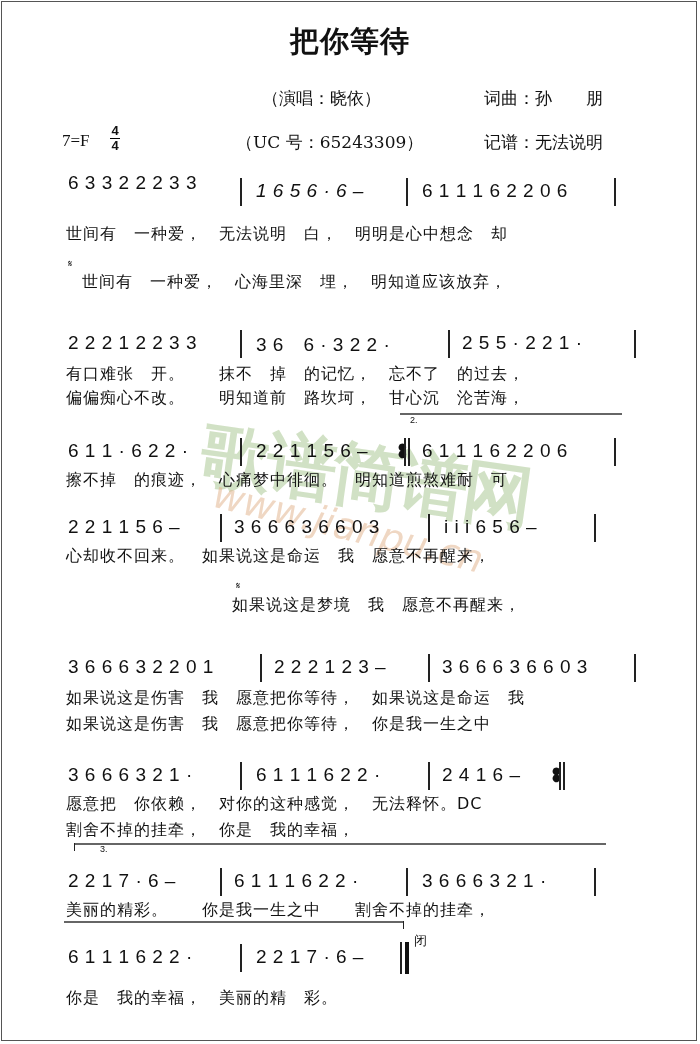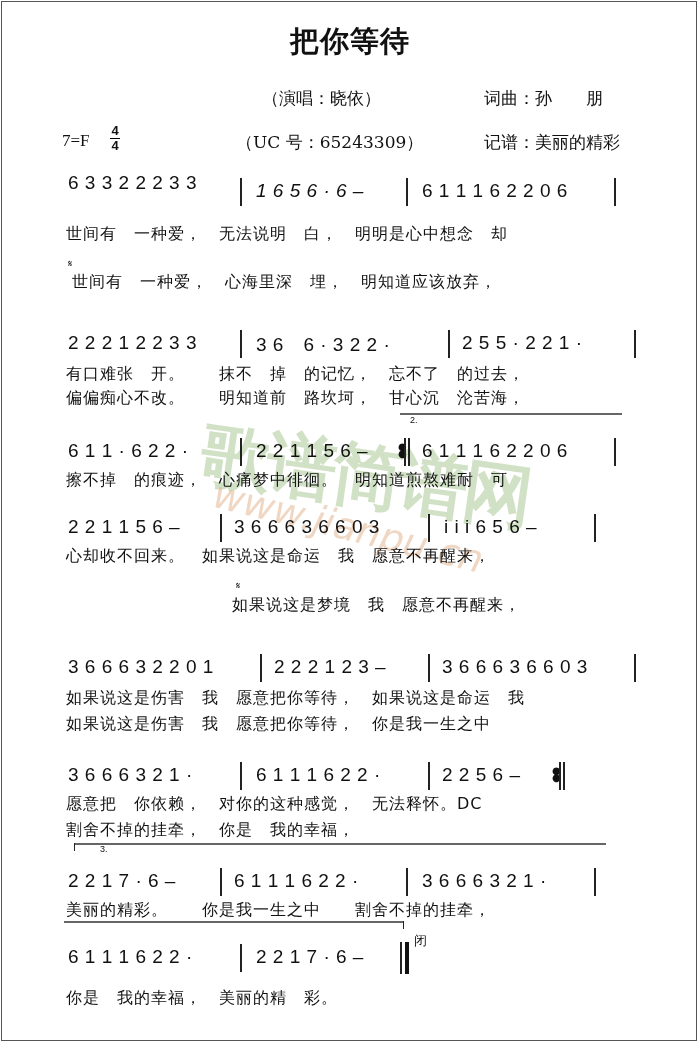--- a/index.html
+++ b/index.html
@@ -49,31 +49,31 @@
 <div class="title">把你等待</div>
 <div class="meta" style="left:262px; top:87px;">（演唱：晓依）</div>
 <div class="meta" style="left:484px; top:87px;">词曲：孙　　朋</div>
 <div class="key">7=F</div>
 <div class="timesig">
   <div>4</div>
   <div class="bar"></div>
   <div>4</div>
 </div>
 <div class="meta" style="left:236px; top:131px;">（UC 号：65243309）</div>
-<div class="meta" style="left:484px; top:131px;">记谱：美丽的精彩</div>
+<div class="meta" style="left:484px; top:131px;">记谱：无法说明</div>
 
 <div class="notes" style="left:68px; top:172px;">6 3 3 2 2 2 3 3</div>
 <div class="barline" style="left:240px; top:178px; height:28px;"></div>
 <div class="notes" style="left:256px; top:180px;font-style:italic;">1 6 5 6 · 6 –</div>
 <div class="barline" style="left:406px; top:178px; height:28px;"></div>
 <div class="notes" style="left:422px; top:180px;">6 1 1 1 6 2 2 0 6</div>
 <div class="barline" style="left:614px; top:178px; height:28px;"></div>
 <div class="lyric" style="left:66px; top:224px;">世间有　一种爱，　无法说明　白，　明明是心中想念　却</div>
 <div class="segno" style="left:68px; top:258px;">𝄋</div>
-<div class="lyric" style="left:72px; top:272px;">世间有　一种爱，　心海里深　埋，　明知道应该放弃，</div>
+<div class="lyric" style="left:82px; top:272px;">世间有　一种爱，　心海里深　埋，　明知道应该放弃，</div>
 
 <div class="notes" style="left:68px; top:332px;">2 2 2 1 2 2 3 3</div>
 <div class="barline" style="left:240px; top:330px; height:28px;"></div>
 <div class="notes" style="left:256px; top:332px;">3 6　6 · 3 2 2 ·</div>
 <div class="barline" style="left:448px; top:330px; height:28px;"></div>
 <div class="notes" style="left:462px; top:332px;">2 5 5 · 2 2 1 ·</div>
 <div class="barline" style="left:634px; top:330px; height:28px;"></div>
 <div class="lyric" style="left:66px; top:364px;">有口难张　开。　　抹不　掉　的记忆，　忘不了　的过去，</div>
 <div class="lyric" style="left:66px; top:388px;">偏偏痴心不改。　　明知道前　路坎坷，　甘心沉　沦苦海，</div>
 <div class="hline" style="left:400px; top:413px; width:222px;"></div>
@@ -105,21 +105,21 @@
 <div class="barline" style="left:428px; top:654px; height:28px;"></div>
 <div class="notes" style="left:442px; top:656px;">3 6 6 6 3 6 6 0 3</div>
 <div class="barline" style="left:634px; top:654px; height:28px;"></div>
 <div class="lyric" style="left:66px; top:688px;">如果说这是伤害　我　愿意把你等待，　如果说这是命运　我</div>
 <div class="lyric" style="left:66px; top:714px;">如果说这是伤害　我　愿意把你等待，　你是我一生之中</div>
 
 <div class="notes" style="left:68px; top:764px;">3 6 6 6 3 2 1 ·</div>
 <div class="barline" style="left:240px; top:762px; height:28px;"></div>
 <div class="notes" style="left:256px; top:764px;">6 1 1 1 6 2 2 ·</div>
 <div class="barline" style="left:428px; top:762px; height:28px;"></div>
-<div class="notes" style="left:442px; top:764px;">2 2 5 6 –</div>
+<div class="notes" style="left:442px; top:764px;">2 4 1 6 –</div>
 <div class="repeat-dots" style="left:552px; top:767px;">●<br>●</div>
 <div class="barline" style="left:559px; top:762px; height:28px;"></div>
 <div class="barline" style="left:563px; top:762px; height:28px;"></div>
 <div class="lyric" style="left:66px; top:794px;">愿意把　你依赖，　对你的这种感觉，　无法释怀。DC</div>
 <div class="lyric" style="left:66px; top:820px;">割舍不掉的挂牵，　你是　我的幸福，</div>
 <div class="hline" style="left:74px; top:843px; width:532px;"></div>
 <div class="barline" style="left:74px; top:843px; height:8px; width:1px;"></div>
 <div class="volta-label" style="left:100px; top:844px;">3.</div>
 
 <div class="notes" style="left:68px; top:870px;">2 2 1 7 · 6 –</div>

